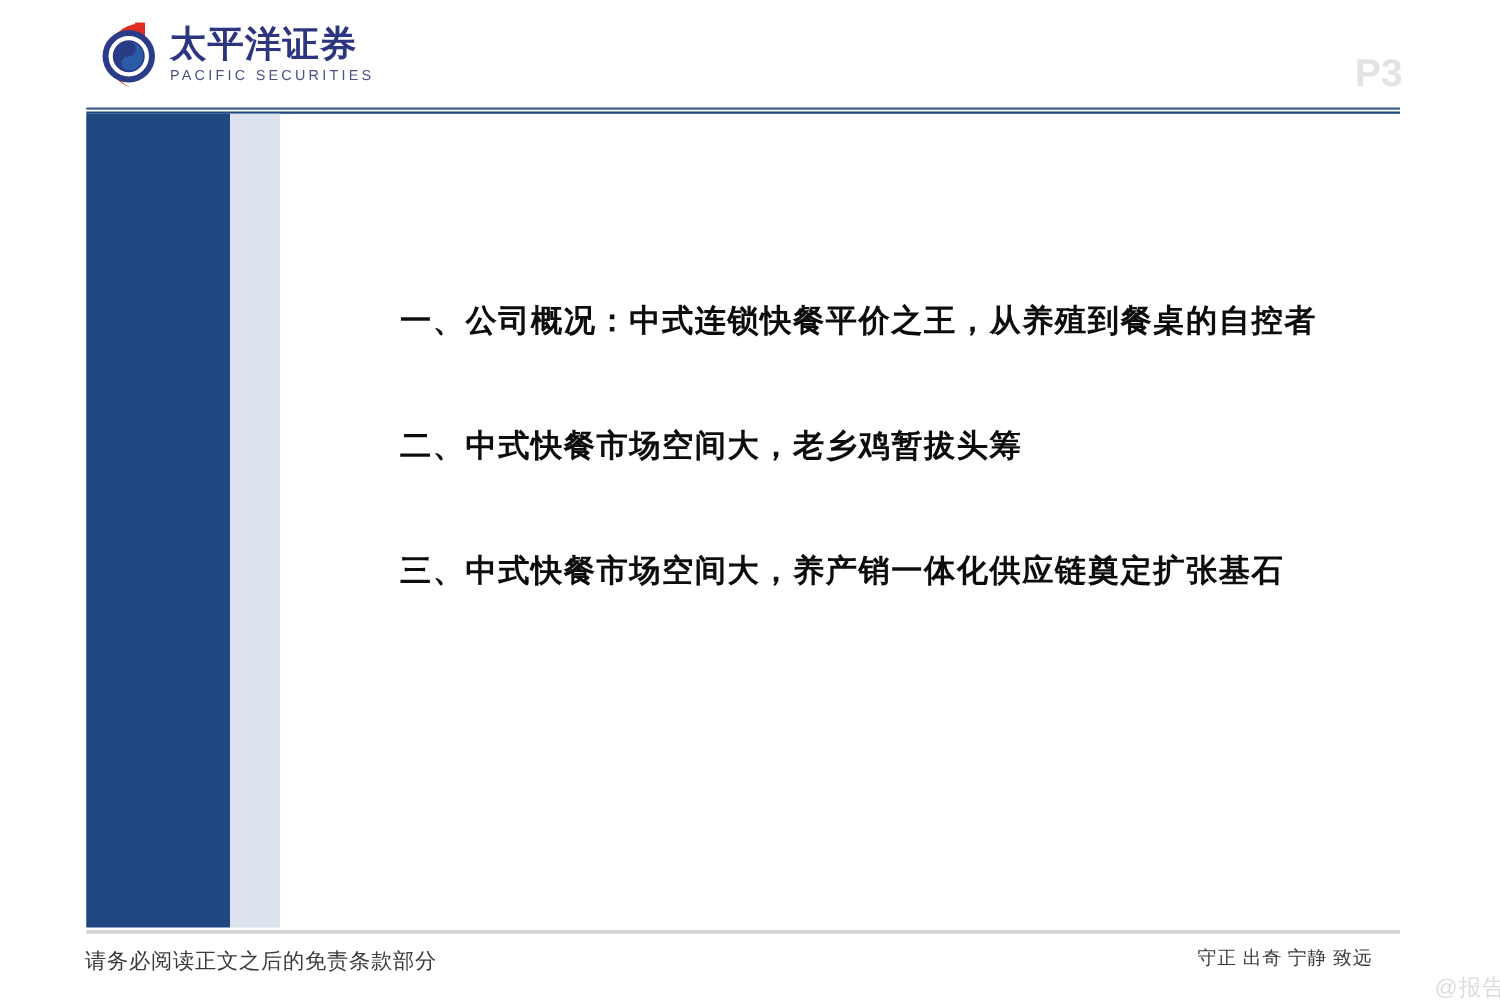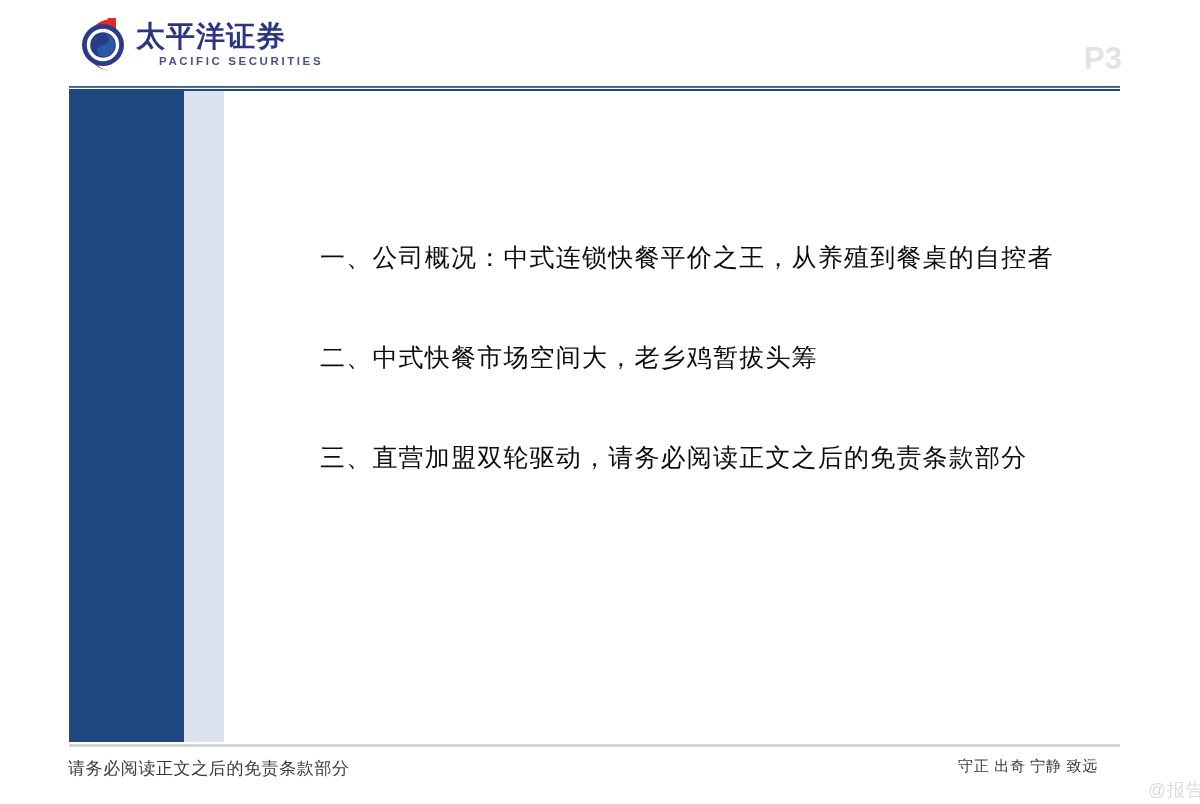--- a/index.html
+++ b/index.html
@@ -50,27 +50,26 @@
   .logo-cn {
     font-family: "Liberation Sans", "DejaVu Sans", sans-serif;
     font-weight: bold;
     font-size: 29px;
     letter-spacing: 1px;
     color: #2d3580;
     white-space: nowrap;
   }
   .logo-en {
     font-family: "Liberation Sans", "DejaVu Sans", sans-serif;
-    font-weight: bold;
+    font-weight: normal;
     font-size: 11.5px;
     letter-spacing: 2.6px;
     color: #4b5284;
     margin-top: 5px;
     white-space: nowrap;
-    margin-left: 23px;
   }
   .page-number {
     position: absolute;
     right: 78px;
     top: 43px;
     font-family: "Liberation Sans", "DejaVu Sans", sans-serif;
     font-size: 31px;
     font-weight: bold;
     color: #e3e3e3;
     letter-spacing: 0px;
@@ -125,21 +124,21 @@
   }
   .toc-list {
     position: absolute;
     left: 96px;
     top: 152px;
     width: 790px;
   }
   .toc-item {
     font-family: "Liberation Serif", "DejaVu Serif", serif;
     font-size: 25px;
-    font-weight: normal;
+    font-weight: bold;
     color: #0d0d0d;
     letter-spacing: 1.2px;
     line-height: 1.2;
     margin-bottom: 70px;
     white-space: nowrap;
   }
   .toc-item:last-child {
     margin-bottom: 0;
   }
 
@@ -216,21 +215,21 @@
   </div>
 
   <div class="sidebar-dark"></div>
   <div class="sidebar-light"></div>
 
   <div class="content">
 
     <div class="toc-list">
       <div class="toc-item">一、公司概况：中式连锁快餐平价之王，从养殖到餐桌的自控者</div>
       <div class="toc-item">二、中式快餐市场空间大，老乡鸡暂拔头筹</div>
-      <div class="toc-item">三、直营加盟双轮驱动，请务必阅读正文之后的免责条款部分</div>
+      <div class="toc-item">三、中式快餐市场空间大，养产销一体化供应链奠定扩张基石</div>
     </div>
   </div>
 
   <div class="footer-rule"></div>
   <div class="footer-left">请务必阅读正文之后的免责条款部分</div>
   <div class="footer-right">守正 出奇 宁静 致远</div>
   <div class="watermark">@报告派</div>
 
 </div>
 

